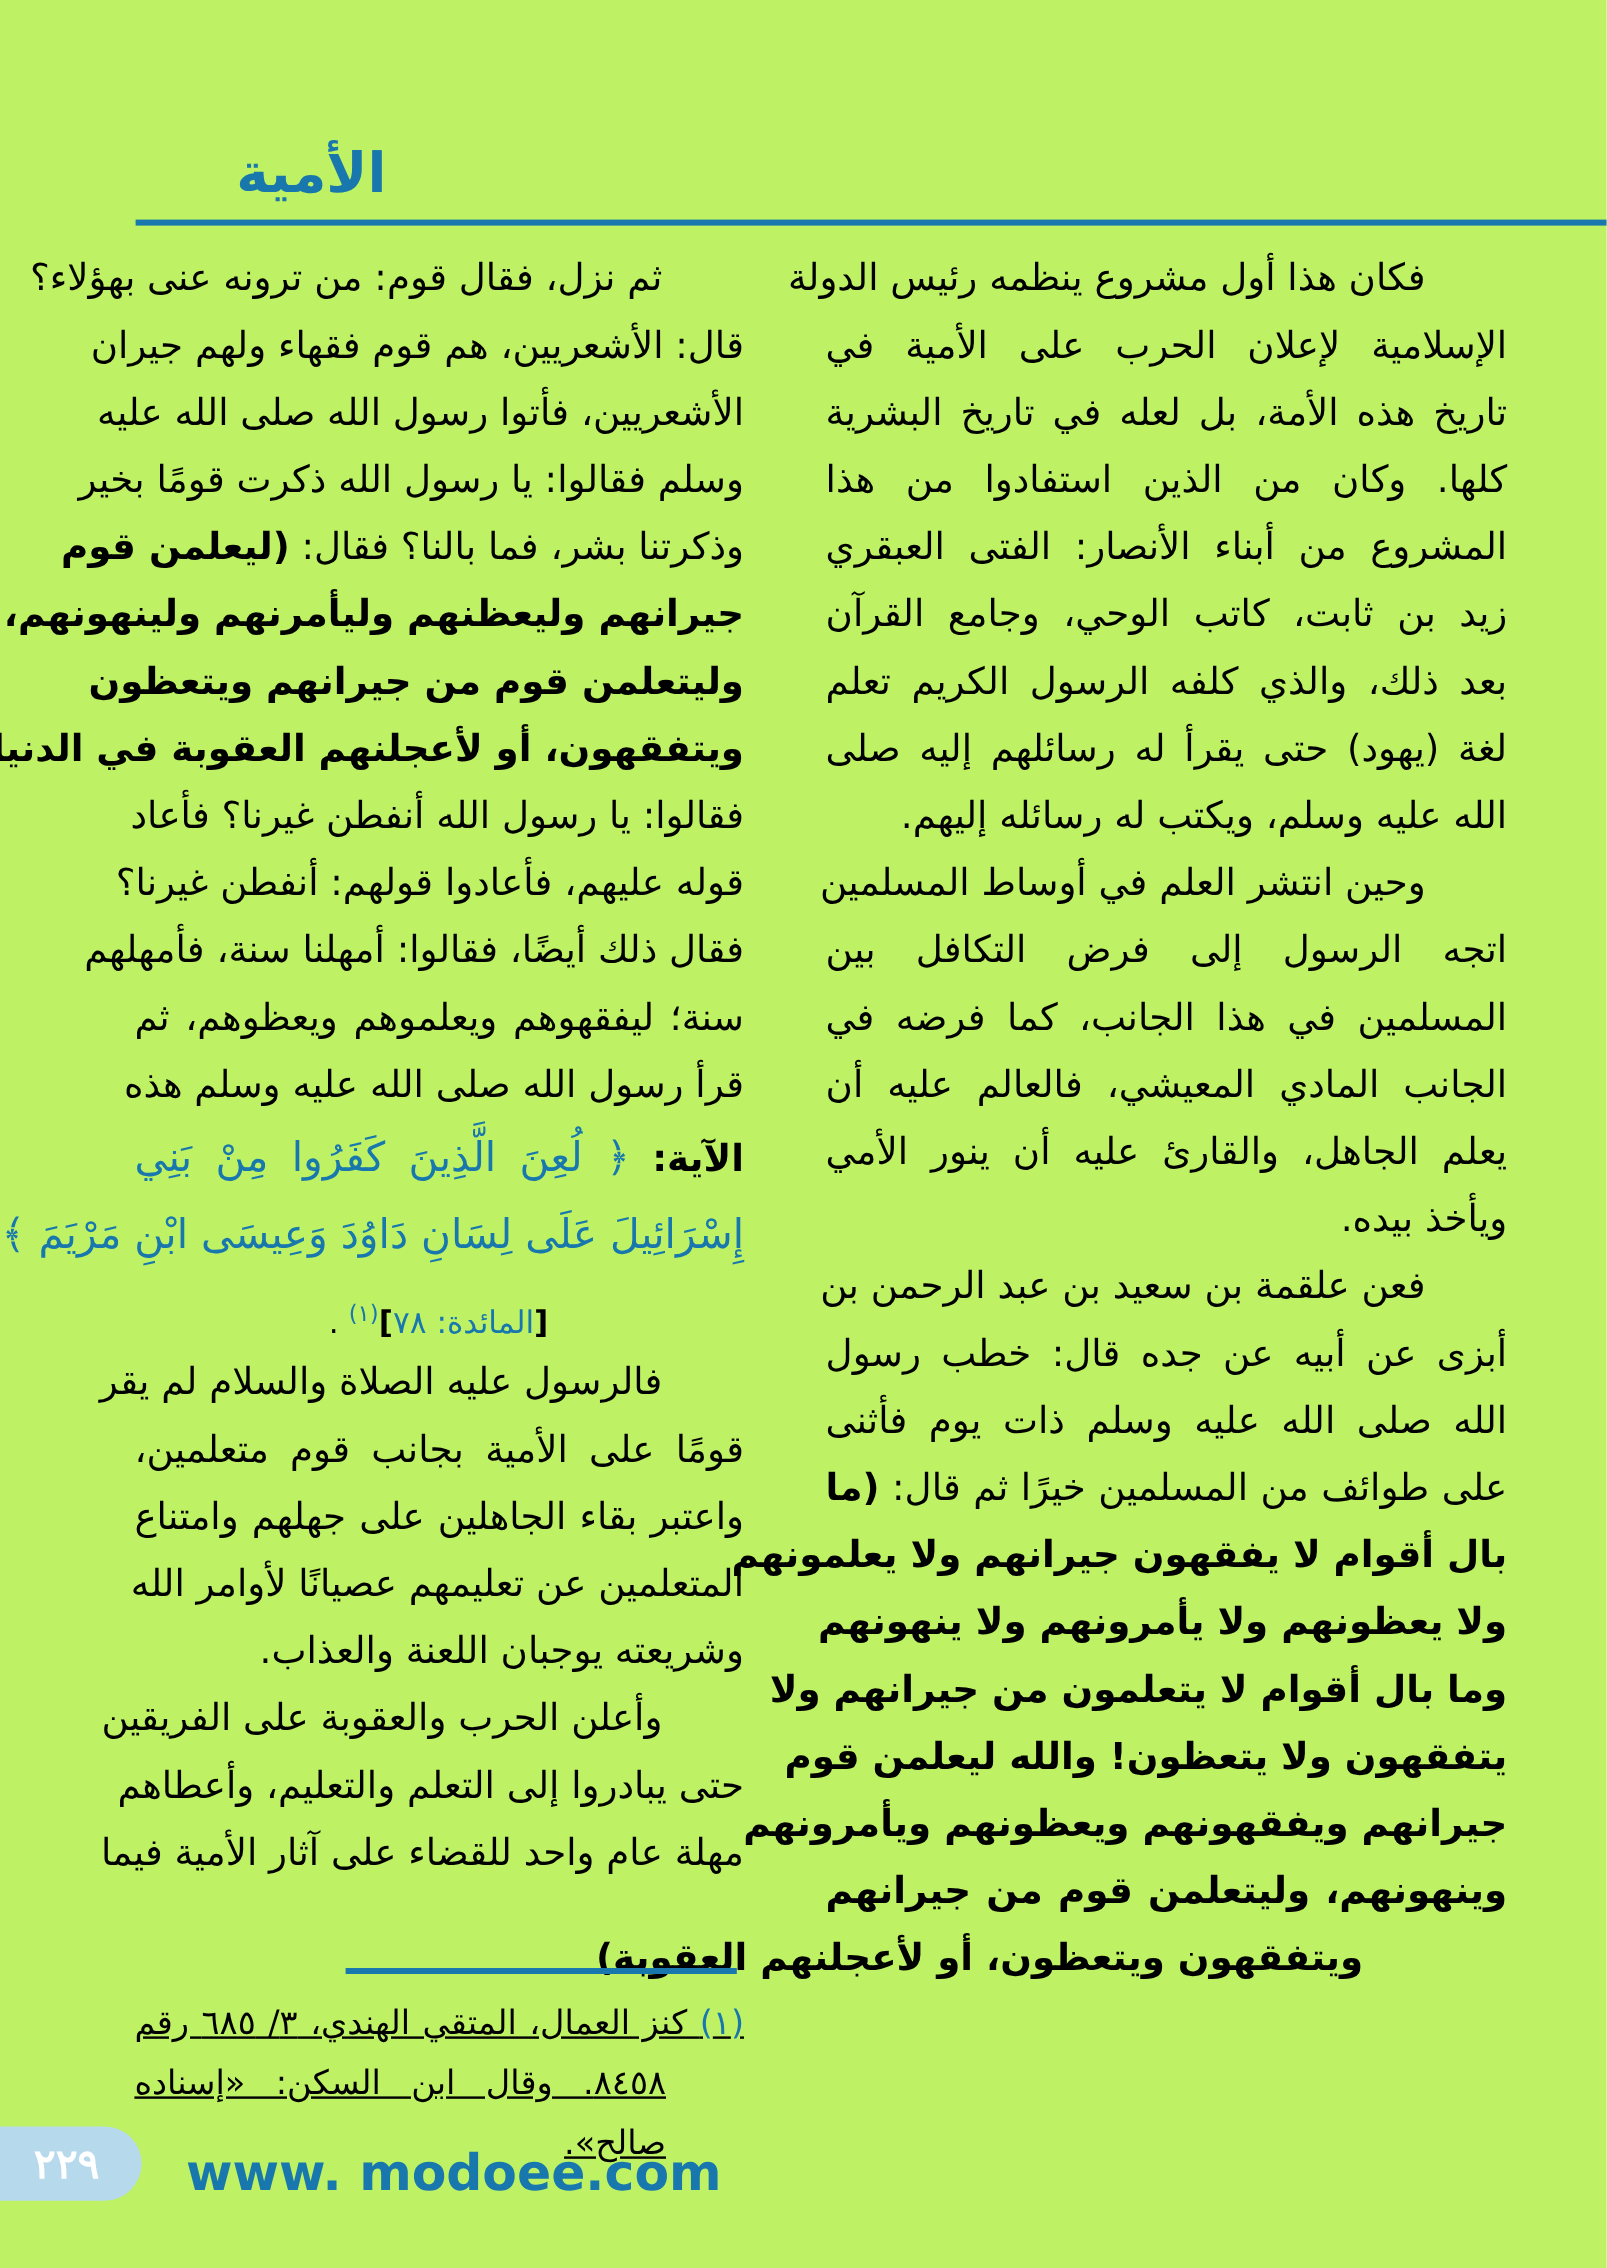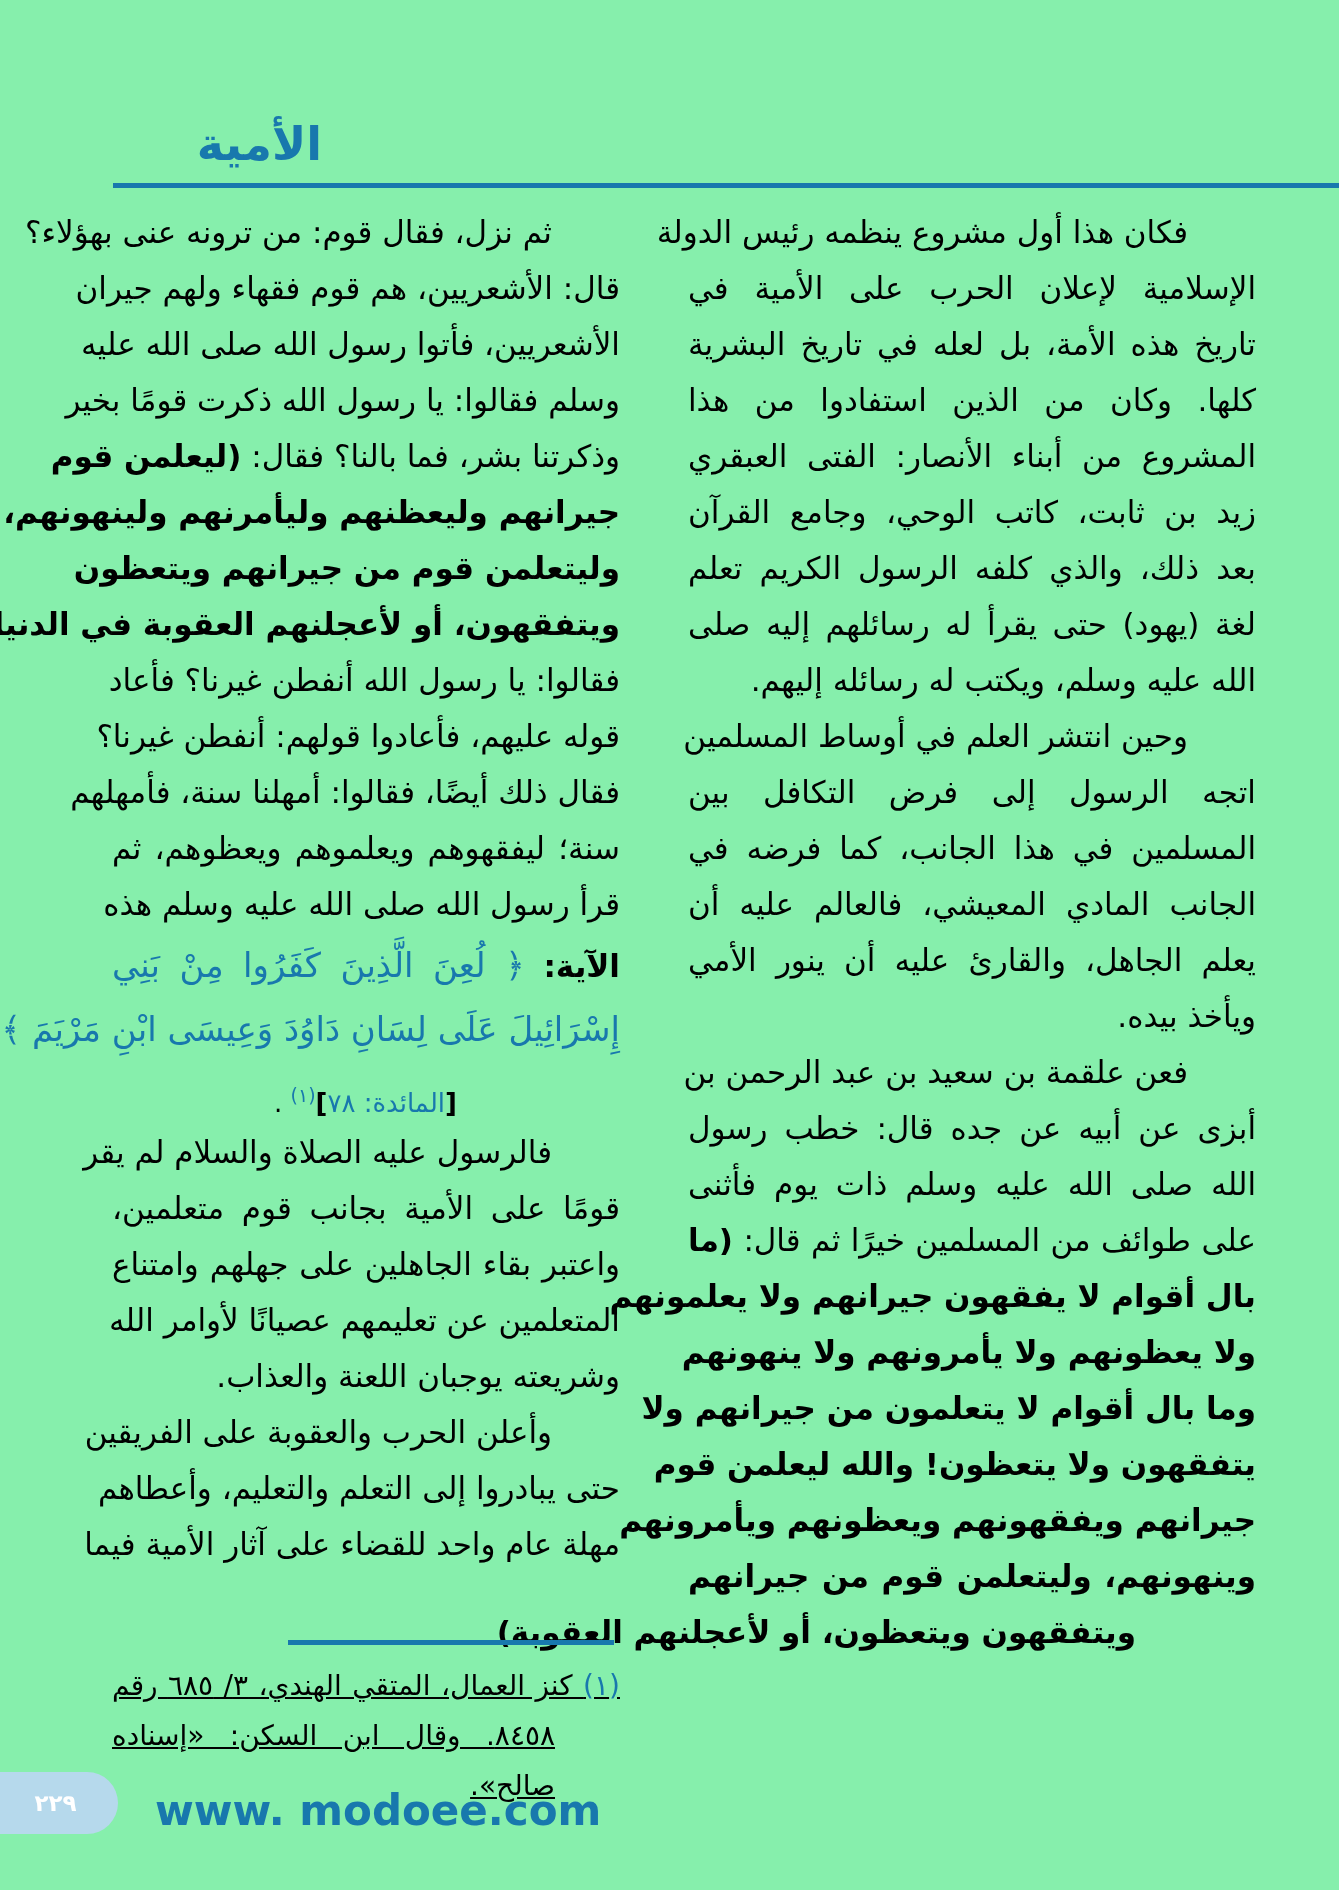--- a/index.html
+++ b/index.html
@@ -1,18 +1,18 @@
 <!DOCTYPE html>
 <html lang="ar" style="--accent: #1878ad; --tab: #b6d9ec;"><head>
 <meta charset="utf-8">
 <style>
   :root{ --accent:#1878ad; --tab:#b6d9ec; }
   html,body{margin:0;padding:0;background:#fff;}
   .page{
-    position:relative; width:1339px; height:1890px; background:#86efac;
+    position:relative; width:1339px; height:1890px; background:#bef264;
     direction:rtl; overflow:hidden;
     font-family:"DejaVu Sans","Liberation Sans",sans-serif; color:#000;
   }
   
   .header-title{
     position:absolute; left:112px; top:112px; width:210px;
     font-size:46px; font-weight:bold; color:var(--accent); text-align:right;
     direction:rtl; line-height:64px;
   }
   .header-rule{
@@ -59,22 +59,22 @@
   }
   .fn-line.hang{ text-align-last:right; margin-right:65px; }
   .fn-line.single{ text-align:right; text-align-last:right; margin-right:180px; }
   .fn-marker{ color:var(--accent); }
   
   .page-tab{
     position:absolute; left:0; top:1772px; width:118px; height:62px;
     background:var(--tab); border-radius:0 31px 31px 0;
     display:flex; align-items:center; justify-content:center;
   }
-  .page-num{ color:#fff; font-size:23px; letter-spacing:7px;
-    padding-right:7px; font-weight:bold; }
+  .page-num{ color:#fff; font-size:34px; letter-spacing:7px;
+    padding-right:7px; font-weight:bold;font-family:Liberation Serif, serif; }
   .website{
     position:absolute; left:155px; top:1786px; direction:ltr;
     color:var(--accent); font-size:42px; font-weight:bold;
   }
 </style>
 </head>
 <body>
 
 <div class="page">
 

